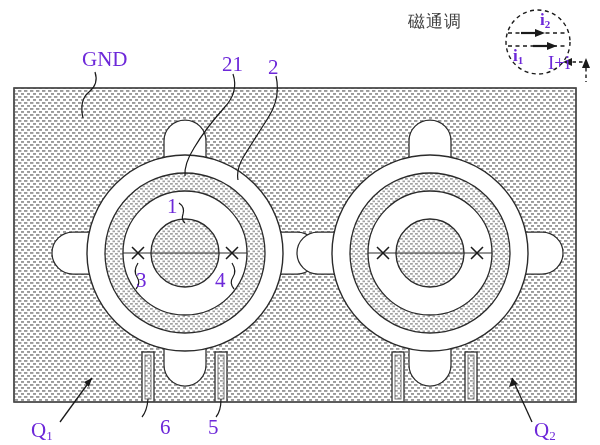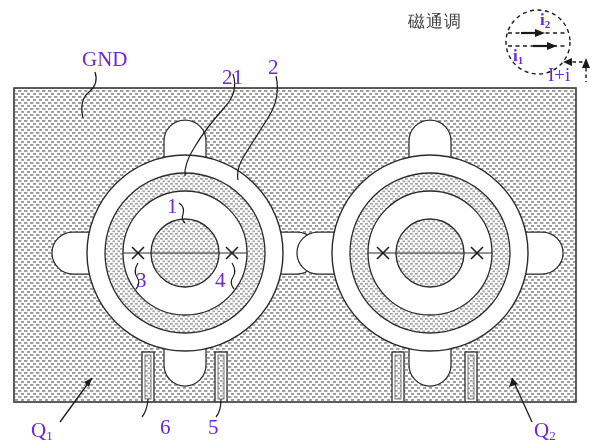--- a/index.html
+++ b/index.html
@@ -181,21 +181,21 @@
       <polygon points="557,46 547,42 547,50" fill="#1a1a1a"></polygon>
 
       <path d="M 566,62 L 586,62 L 586,82" fill="none" stroke="#1a1a1a" stroke-width="1.4" stroke-dasharray="3.5 3"></path>
       <polygon points="563,62 572,58 572,66" fill="#1a1a1a"></polygon>
       <polygon points="586,58 582,68 590,68" fill="#1a1a1a"></polygon>
     </g>
   </svg>
 
   <div class="lbl num" style="left:82px;top:47px;">GND</div>
 
-  <div class="lbl num" style="left:222px;top:65px;">21</div>
+  <div class="lbl num" style="left:222px;top:52px;">21</div>
 
   <div class="lbl num" style="left:268px;top:55px;">2</div>
 
   <div class="lbl num" style="left:167px;top:194px;">1</div>
 
   <div class="lbl num" style="left:136px;top:268px;">3</div>
 
   <div class="lbl num" style="left:215px;top:268px;">4</div>
 
   <div class="lbl num" style="left:160px;top:415px;">6</div>
@@ -205,15 +205,15 @@
   <div class="lbl num" style="left:31px;top:418px;"><span>Q</span><span class="sub">1</span></div>
 
   <div class="lbl num" style="left:534px;top:418px;"><span>Q</span><span class="sub">2</span></div>
 
   <div class="lbl cjk" style="left:408px;top:10px;">磁通调</div>
 
   <div class="lbl mini" style="left:540px;top:10px;font-weight:bold;"><span>i</span><span class="sub">2</span></div>
 
   <div class="lbl mini" style="left:513px;top:46px;font-weight:bold;text-align:right;"><span>i</span><span class="sub">1</span></div>
 
-  <div class="lbl bigi" style="left:548px;top:64px;">I+i</div>
+  <div class="lbl bigi" style="left:548px;top:52px;">I+i</div>
 
 </div>
 
 </body></html>

